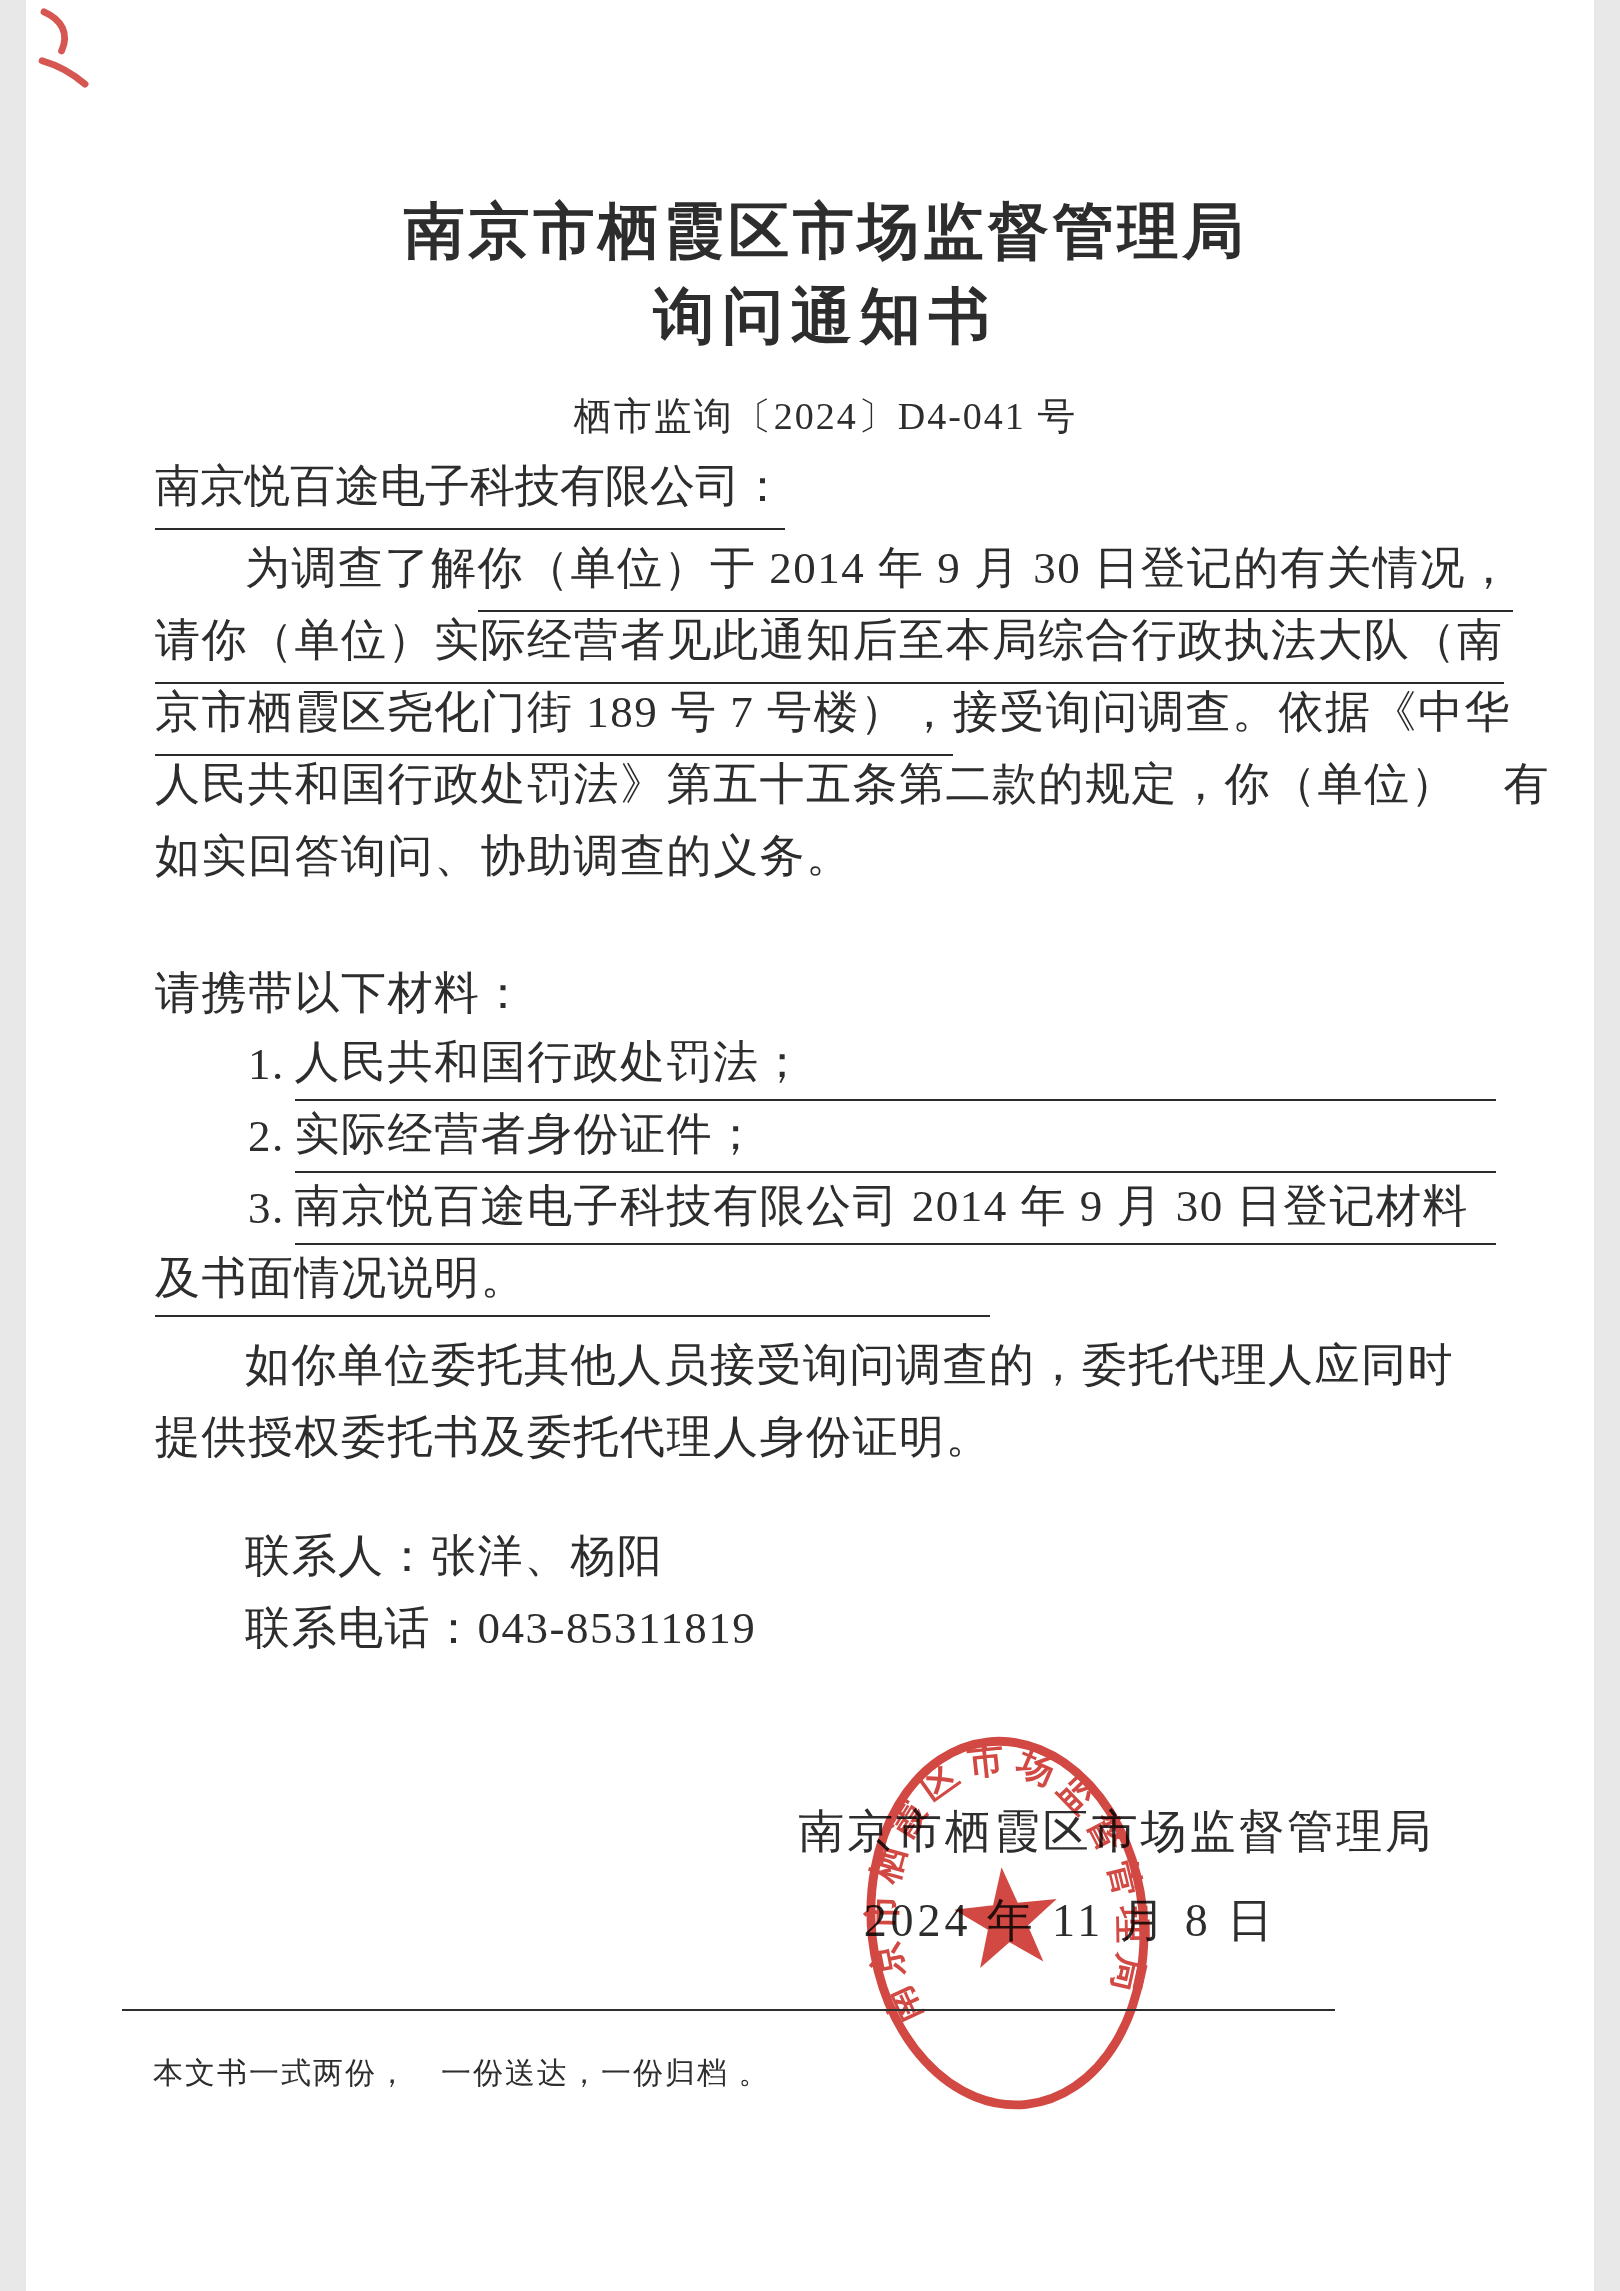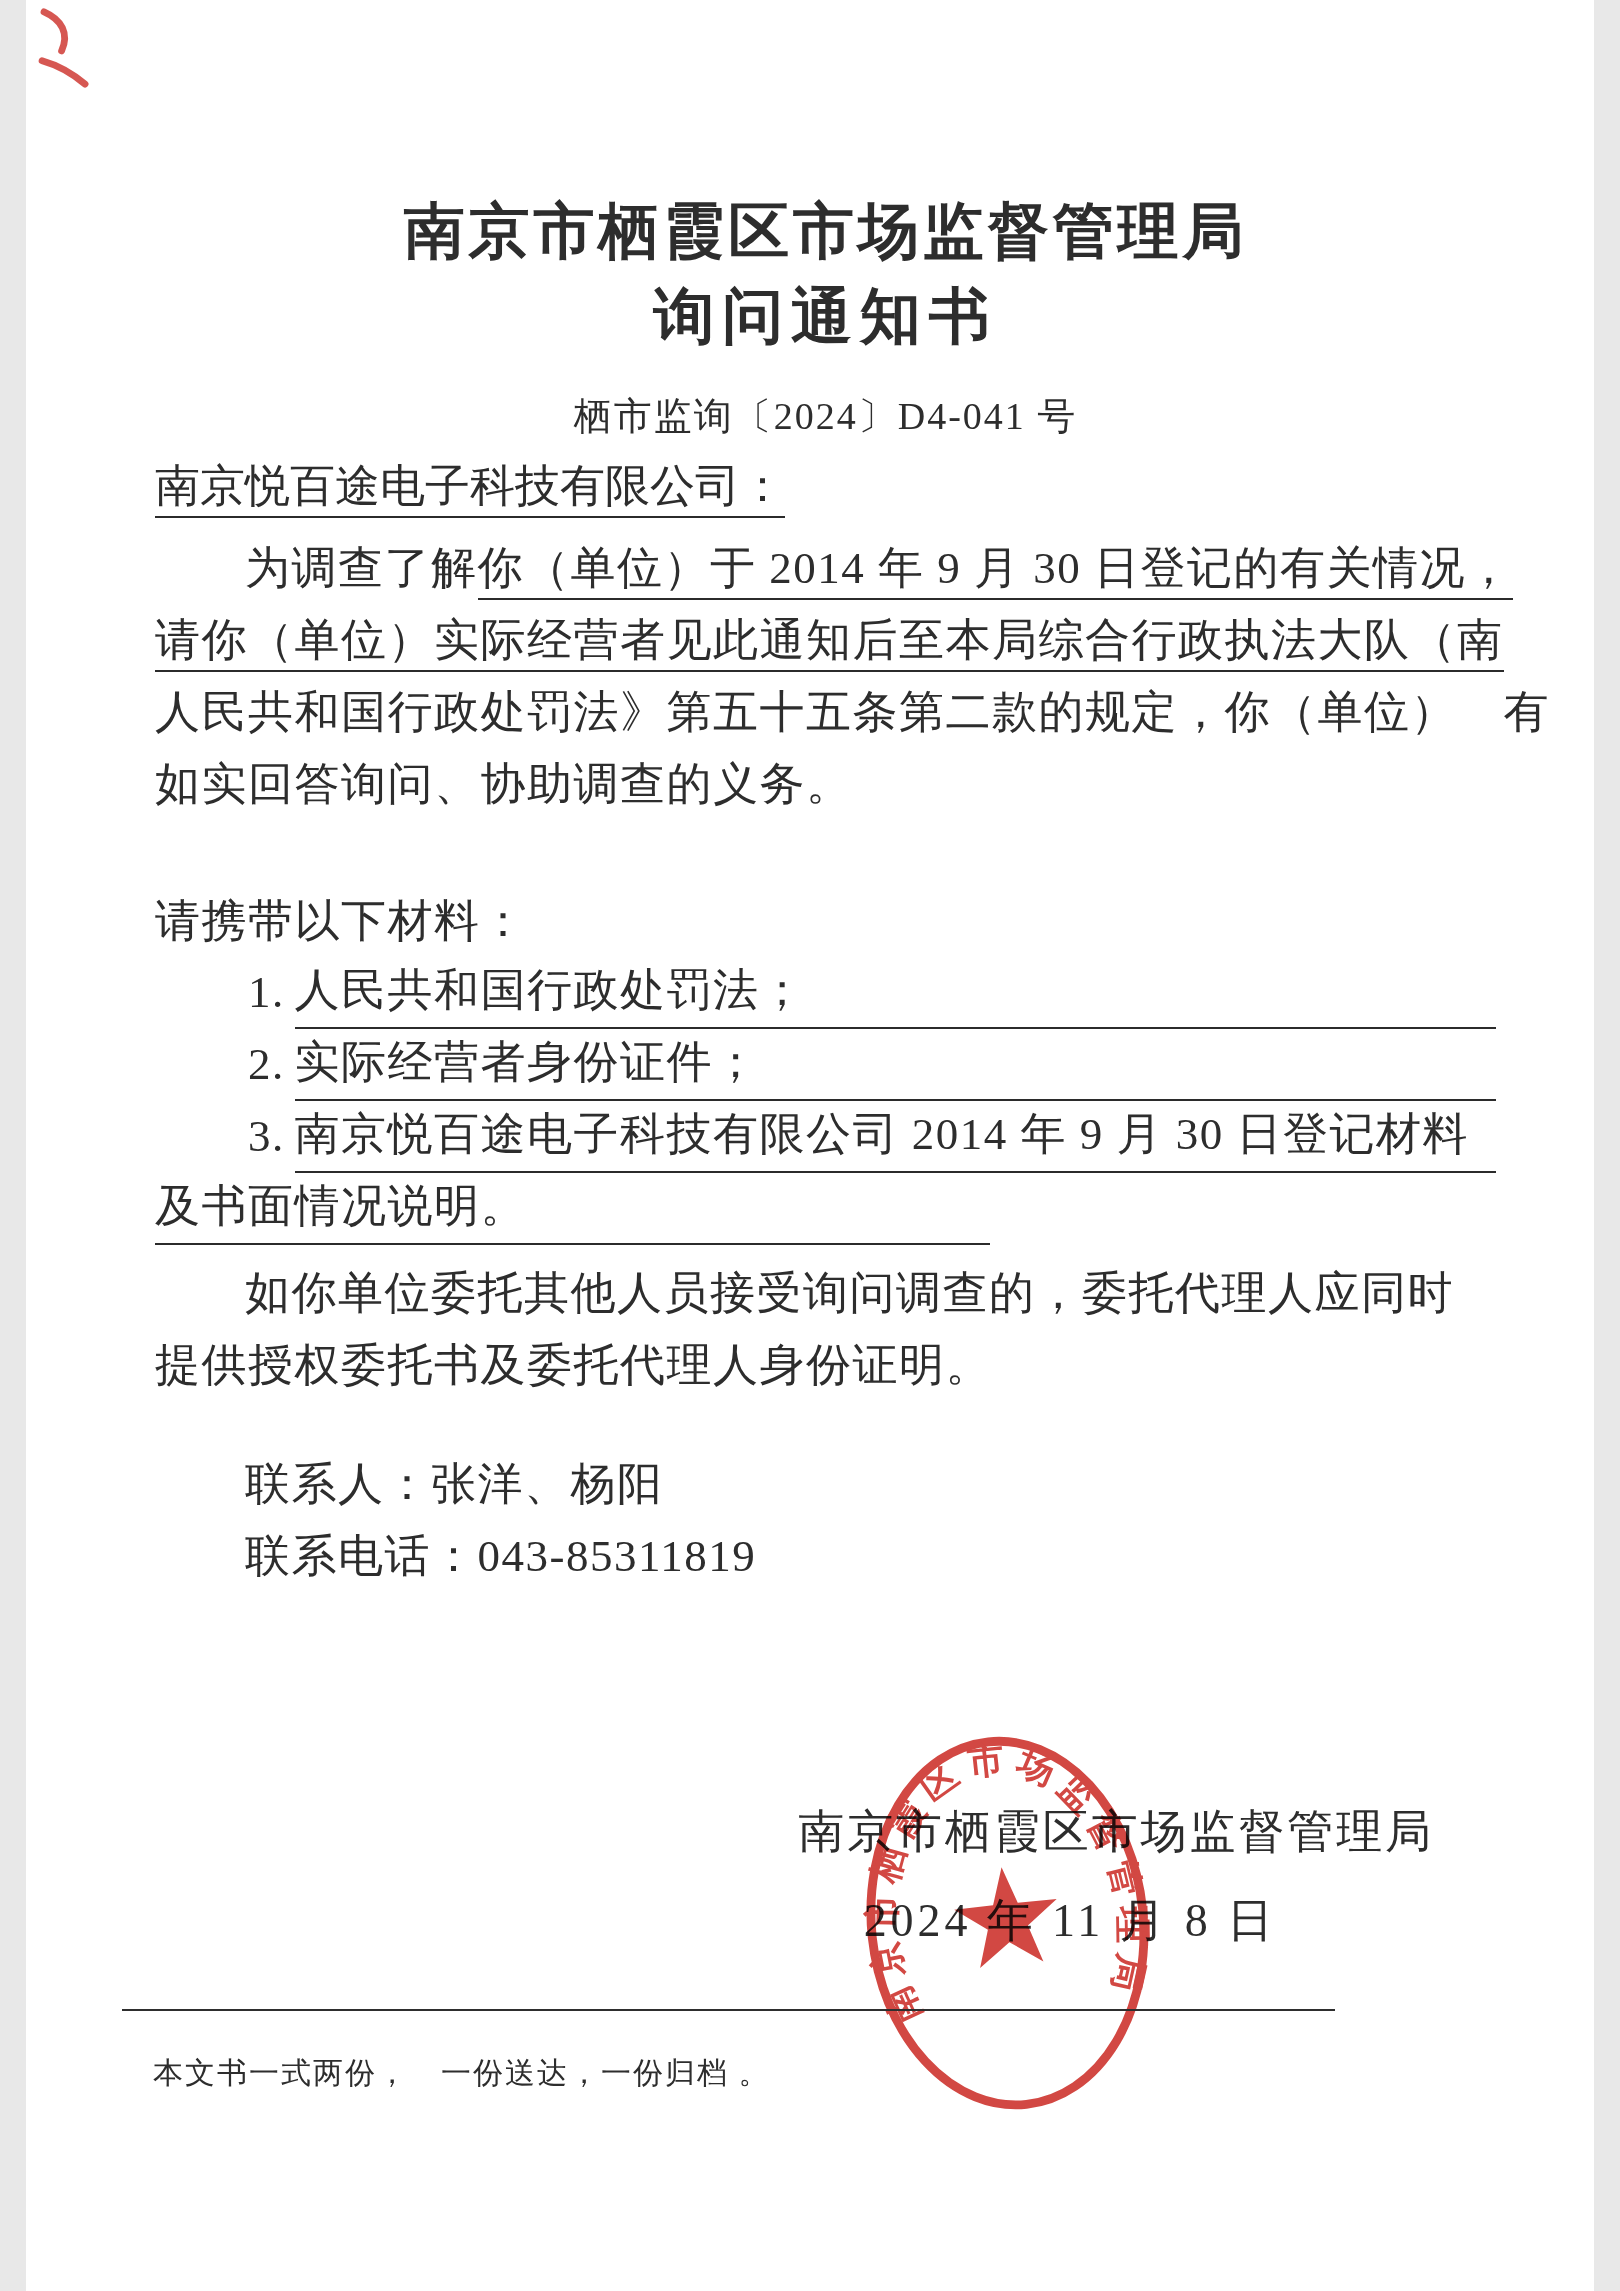--- a/index.html
+++ b/index.html
@@ -16,21 +16,21 @@
     position:absolute; top:0; left:129px; width:1341px;
   }
   .title { font-size:61px; line-height:71px; font-weight:700; text-align:center; letter-spacing:3.9px; }
   .title1 { margin-top:196px; }
   .title2 { margin-top:13.7px; letter-spacing:7.8px; }
   .docno { margin-top:39px; text-align:center; font-size:38px; line-height:51px; letter-spacing:2px; }
   .addressee { margin-top:13.7px; font-size:45px; line-height:63px; }
   .para { margin-top:13.7px; }
   .line { font-size:45px; line-height:72px; height:72px; white-space:nowrap; letter-spacing:1.5px; }
   .indent { text-indent:90px; }
-  .u { border-bottom:2.9px solid #2b2b2b; padding-bottom:5px; }
+  .u { border-bottom:2.9px solid #2b2b2b; padding-bottom:17px; }
   .sect-gap { margin-top:65px; }
   .mrow { display:flex; align-items:flex-end; height:72px; font-size:45px; line-height:61px; letter-spacing:1.5px; white-space:nowrap; }
   .mrow .no { flex:0 0 auto; padding-bottom:5.9px; margin-right:9.8px; }
   .mrow .utext { flex:0 0 auto; border-bottom:2.9px solid #2b2b2b; padding-bottom:5.9px; }
   .mrow .fill { flex:1 1 auto; border-bottom:2.9px solid #2b2b2b; }
   .mrow .fill-part { flex:0 0 463px; border-bottom:2.9px solid #2b2b2b; }
   .mrow .spacer { flex:1 1 auto; }
   .m-indent { padding-left:93px; }
   .delegate { margin-top:11.8px; }
   .contact { margin-top:47px; }
@@ -72,20 +72,21 @@
 
     <div class="title title1">南京市栖霞区市场监督管理局</div>
     <div class="title title2">询问通知书</div>
     <div class="docno">栖市监询〔2024〕D4-041 号</div>
 
     <div class="addressee"><span class="u">南京悦百途电子科技有限公司：</span></div>
 
     <div class="para">
       <div class="line indent"><span>为调查了解</span><span class="u">你（单位）于 2014 年 9 月 30 日登记的有关情况，</span></div>
       <div class="line"><span class="u">请你（单位）实际经营者见此通知后至本局综合行政执法大队（南</span></div>
+      <div class="line"><span class="u">京市栖霞区尧化门街 189 号 7 号楼），</span><span>接受询问调查。依据《中华</span></div>
       <div class="line">人民共和国行政处罚法》第五十五条第二款的规定，你（单位）　有</div>
       <div class="line">如实回答询问、协助调查的义务。</div>
     </div>
 
     <div class="line sect-gap">请携带以下材料：</div>
 
     <div class="mrow m-indent">
       <span class="no">1.</span>
         <span class="utext">人民共和国行政处罚法；</span>
         <span class="fill"></span>

